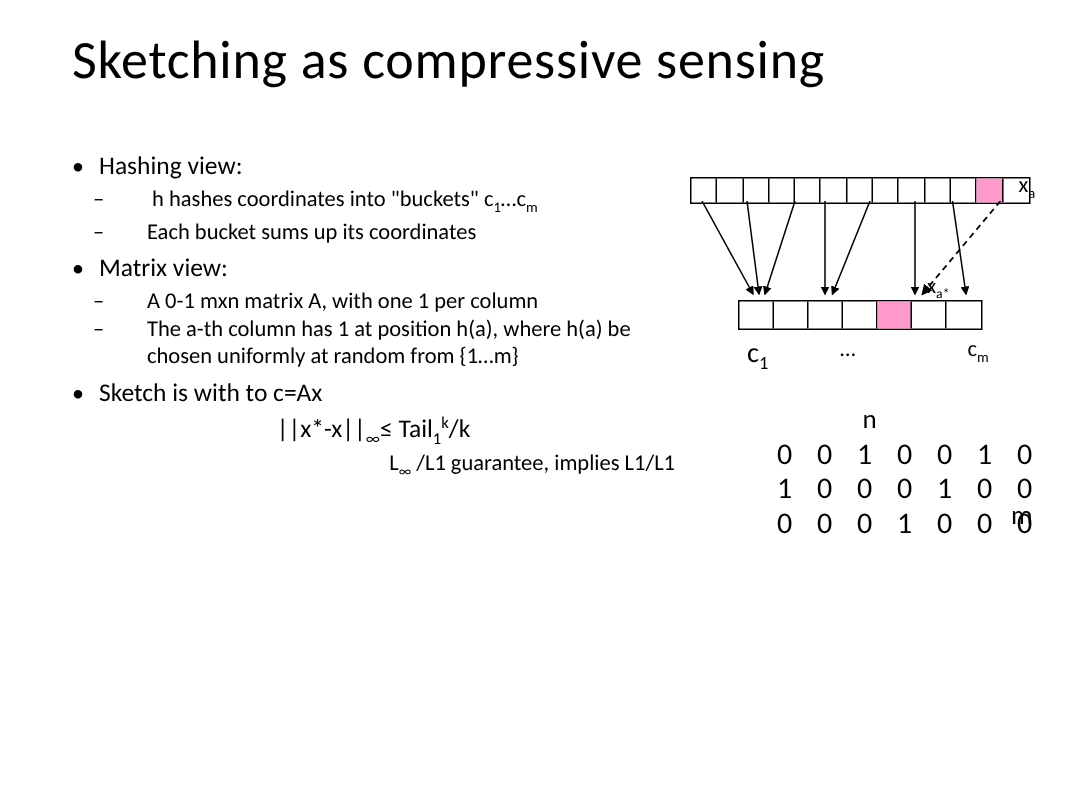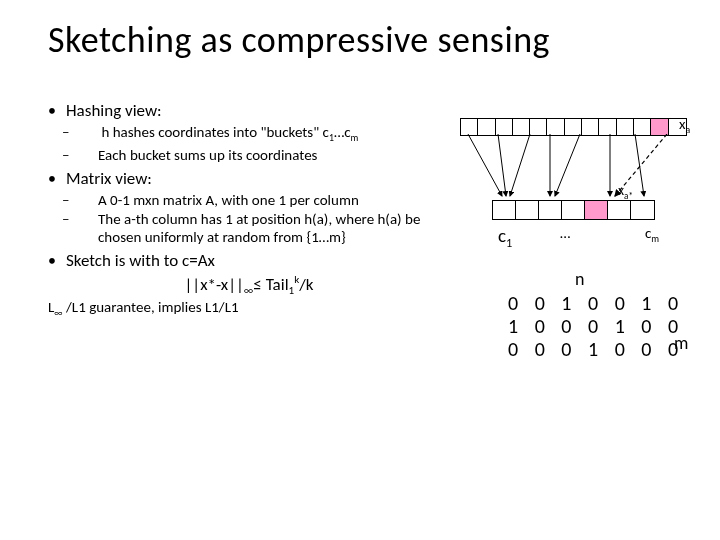--- a/index.html
+++ b/index.html
@@ -41,21 +41,21 @@
     font-size: 16px;
   }
   ul.lvl2 { list-style: none; padding-left: 32px; margin-top: 2px; margin-bottom: 4px; }
   ul.lvl2 > li::before {
     content: "–";
     display: inline-block;
     width: 18px;
   }
   ul.lvl2 > li { font-size: 15px; line-height: 1.2; margin-bottom: 1px; padding-left: 0; text-indent: -18px; margin-left: 18px;}
   .formula { text-align: center; font-size: 17px; margin-top: 2px; }
-  .subline { text-align: left; font-size: 15px; }
+  .subline { text-align: right; font-size: 15px; }
   sub { font-size: 0.65em; vertical-align: sub; }
   sup { font-size: 0.65em; vertical-align: super; }
 
   
   .vec {
     position: absolute;
     display: flex;
     border: 1px solid #000;
   }
   .cell {
@@ -78,21 +78,21 @@
 
   
   .arrows { position: absolute; top: 34px; left: 10px; width: 230px; height: 66px; pointer-events: none; }
 
   .n-label { position: absolute; top: 168px; left: 125px; font-size: 18px; }
   .m-label { position: absolute; top: 232px; left: 224px; font-size: 18px; }
 
   .matrix {
     position: absolute;
     top: 192px;
-    left: 58px;
+    left: 68px;
     font-family: Calibri, Arial, sans-serif;
     font-size: 20px;
     line-height: 1.15;
     letter-spacing: 6px;
     text-align: center;
   }
 </style>
 </head>
 <body>
 

